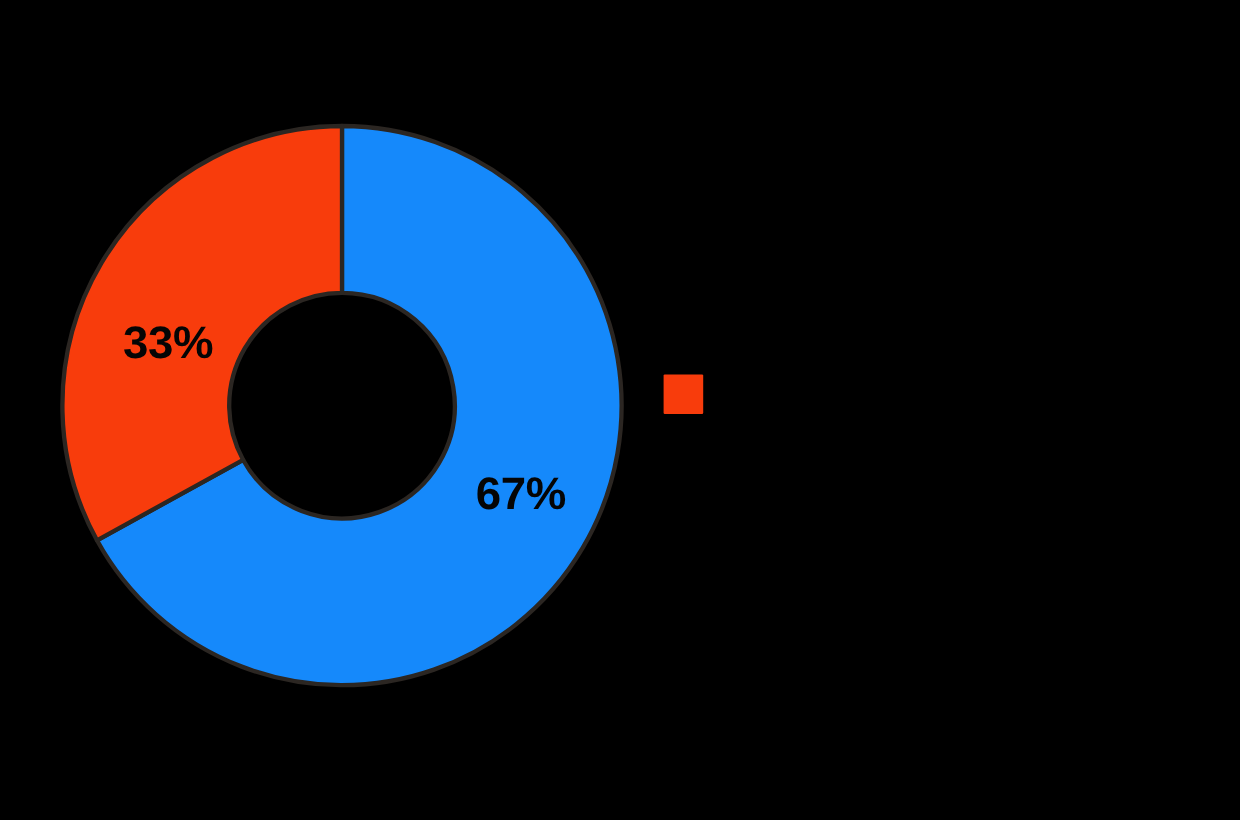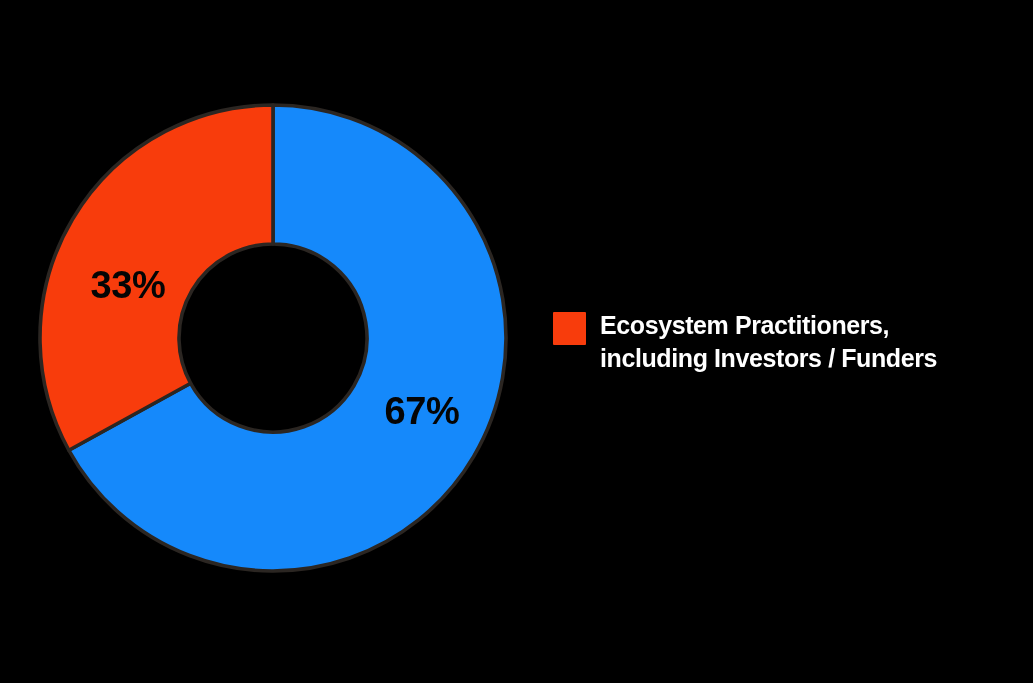--- a/index.html
+++ b/index.html
@@ -18,21 +18,21 @@
   #chart-root {
     position: relative;
     width: 1033px;
     height: 683px;
     background: #000000;
   }
 
   
   #donut-wrap {
     position: absolute;
-    left: 0;
+    left: 12px;
     top: 0;
     width: 560px;
     height: 681px;
   }
   #donut-svg {
     display: block;
   }
   .slice-path {
     stroke: #2b2622;
     stroke-width: 3.6;
@@ -94,20 +94,18 @@
       <text id="label-red" class="slice-label" text-anchor="middle" x="128" y="298">33%</text>
 
       <text id="label-blue" class="slice-label" text-anchor="middle" x="422" y="424">67%</text>
     </svg>
   </div>
 
   <div id="legend">
 
     <div class="legend-row">
       <div class="legend-swatch" style="background: rgb(248, 60, 12);"></div>
-      <div class="legend-text">Ecosystem Practitioners,
-including Investors / Funders</div>
     </div>
 
 
   </div>
 
 </div>
 
 </body></html>

